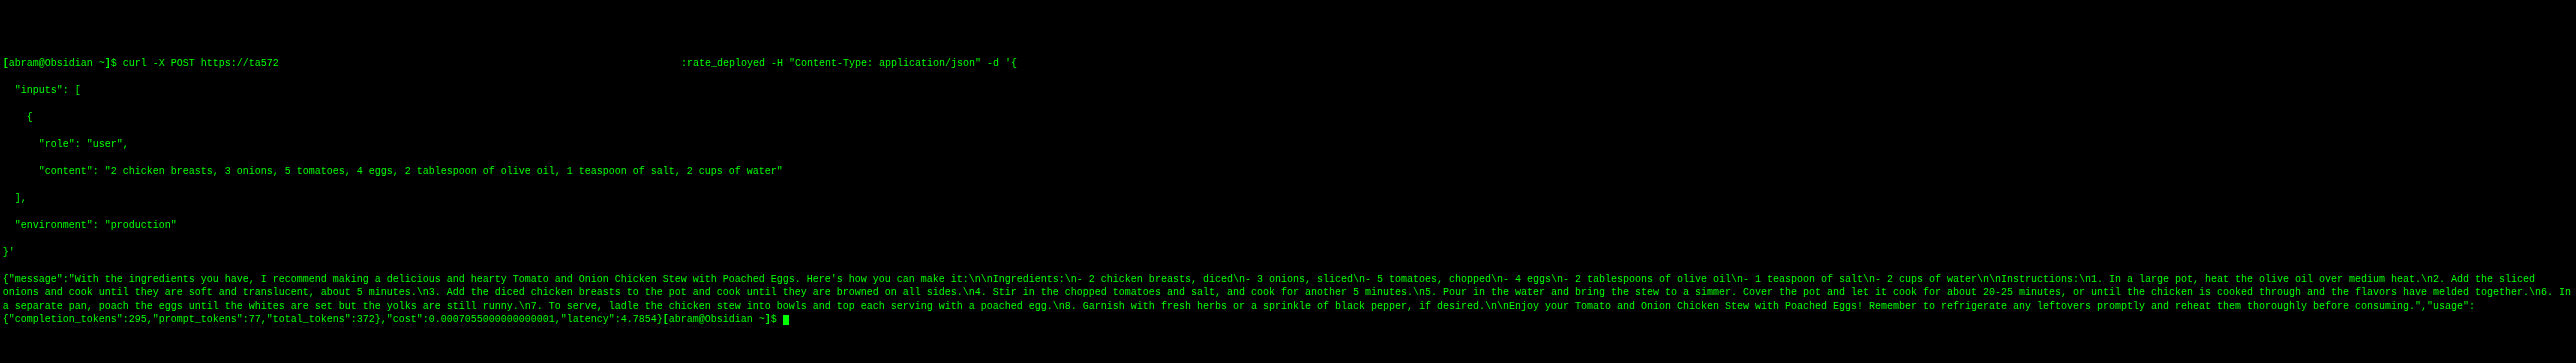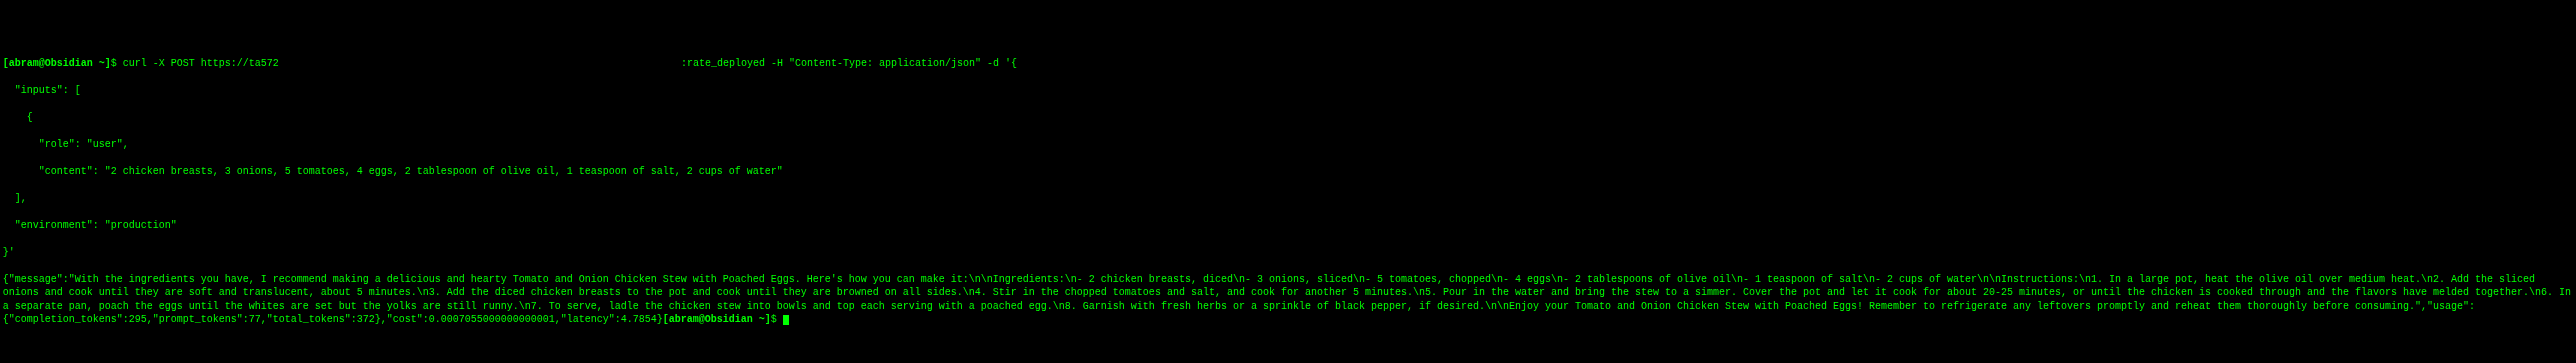--- a/index.html
+++ b/index.html
@@ -19,21 +19,21 @@
       width: 2576px;
       height: 364px;
       overflow: hidden;
     }
     .prompt-bracket {
       color: #00ff00;
       font-weight: bold;
     }
     .prompt-user {
       color: #00ff00;
-      font-weight: bold;
+      font-weight: normal;
     }
     .prompt-dollar {
       color: #00ff00;
     }
     .command {
       color: #00ff00;
     }
     .redacted {
       color: #000000;
       background: #000000;

